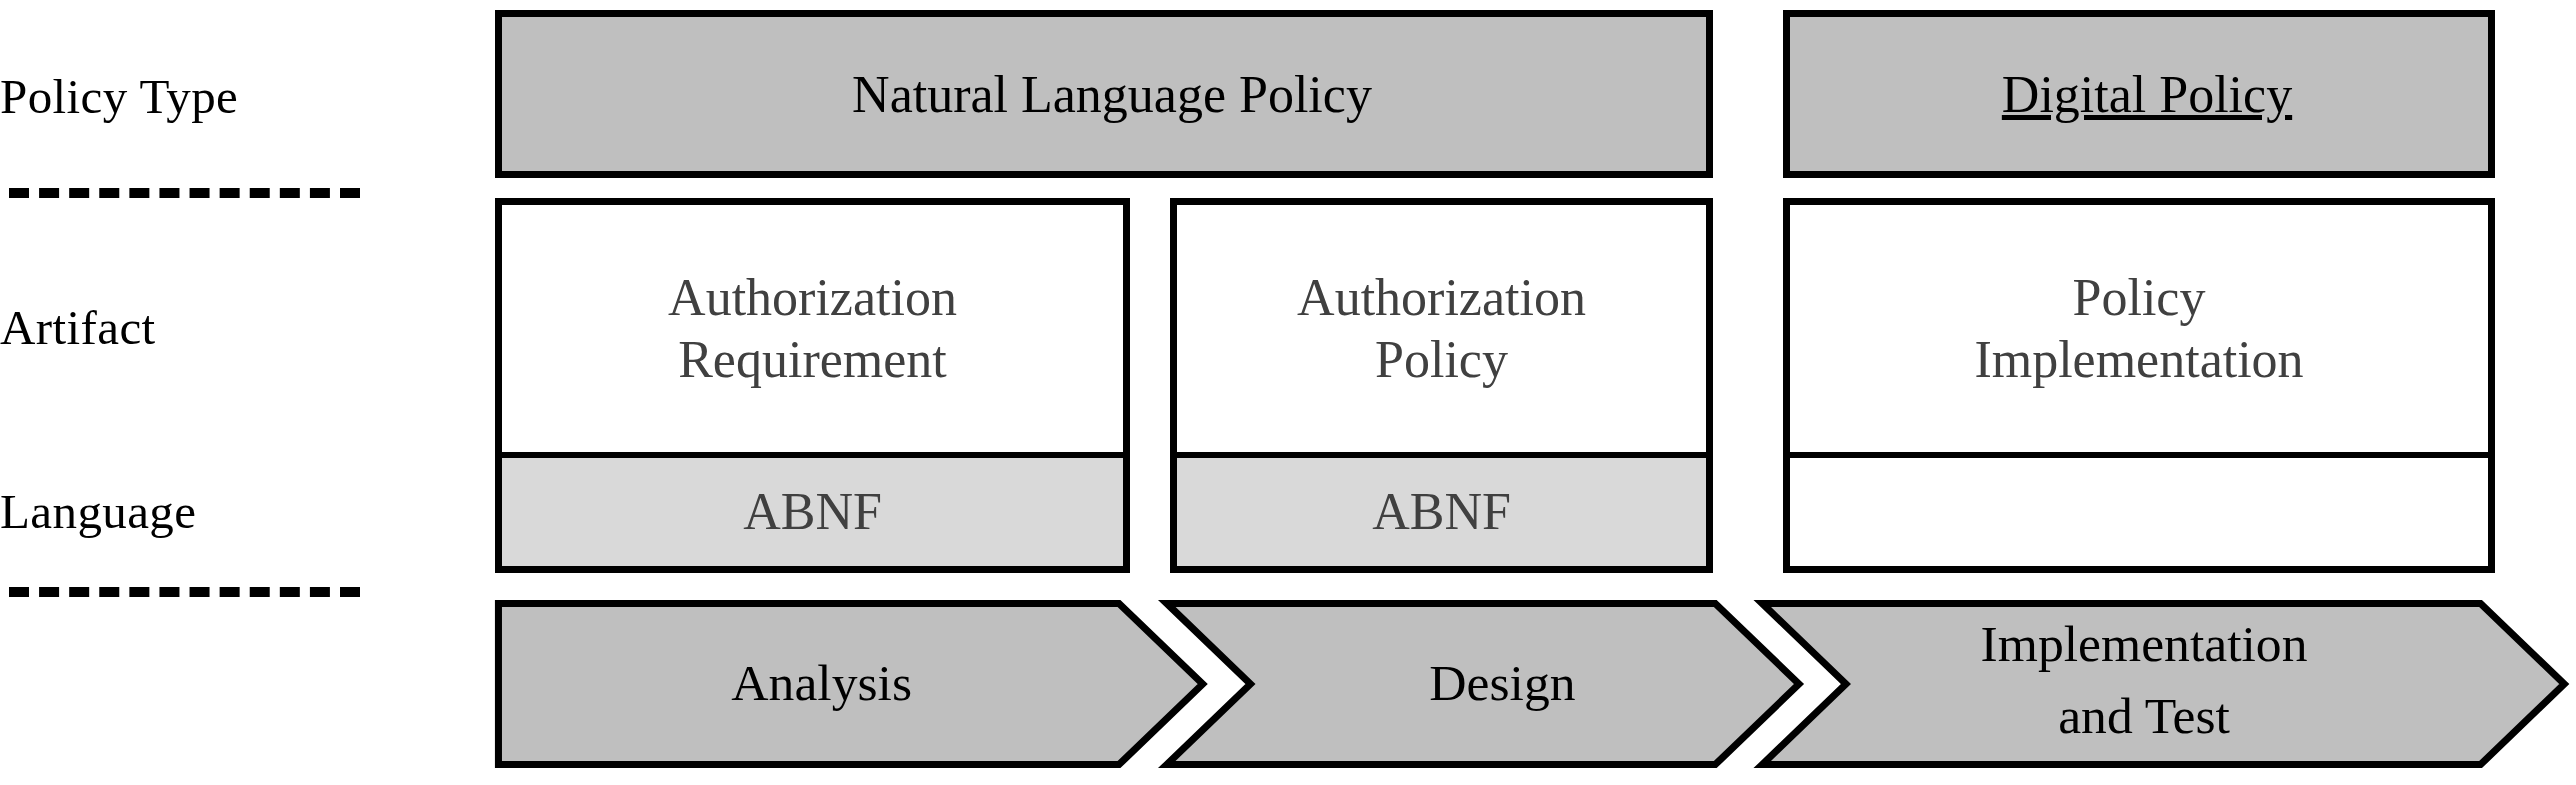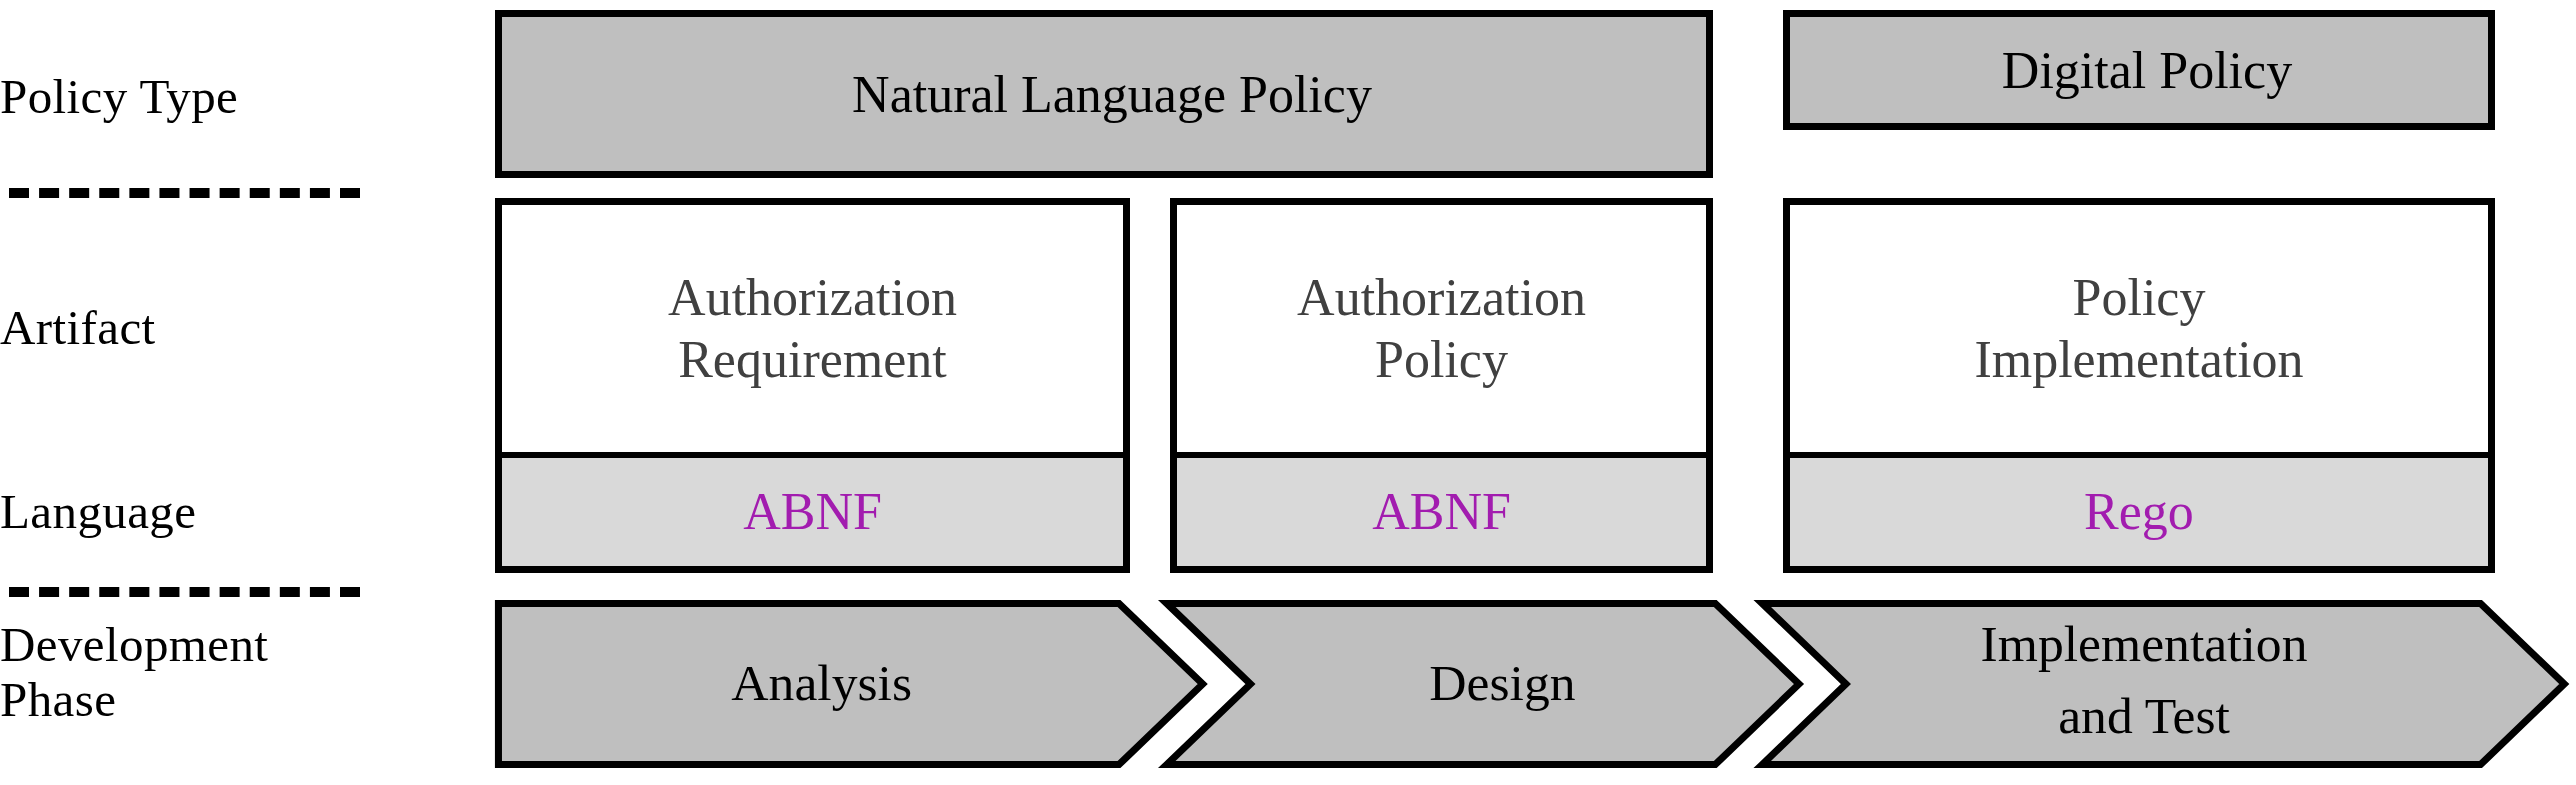--- a/index.html
+++ b/index.html
@@ -59,21 +59,21 @@
     white-space: pre-line;
     padding-left: 16px;
   }
   .box.gray-dark  { background: #bfbfbf; }
 
   
   #box-nl-policy {
     left: 495px; top: 10.2px; width: 1218px; height: 168px;
   }
   #box-digital-policy {
-    left: 1783px; top: 10.2px; width: 712px; height: 120px;
+    left: 1783px; top: 10.2px; width: 712px; height: 168px; text-decoration: underline;
   }
 
   
   .stack {
     position: absolute;
     box-sizing: border-box;
     border: 7px solid #000000;
     background: #ffffff;
     display: flex;
     flex-direction: column;
@@ -95,21 +95,21 @@
     white-space: pre-line;
     border-bottom: 6.3px solid #000000;
   }
   .language-cell {
     flex: 1 1 auto;
     background: #d9d9d9;
     display: flex;
     align-items: center;
     justify-content: center;
     text-align: center;
-    color: #a21caf;
+    color: #404040;
     font-size: 52px;
     line-height: 1.1;
     white-space: pre-line;
   }
 
   
   #arrow-row {
     position: absolute;
     left: 0;
     top: 597px;
@@ -135,22 +135,20 @@
 <body>
 
 <div id="canvas">
 
   <div class="row-label" id="label-policy-type">Policy Type</div>
 
   <div class="row-label" id="label-artifact">Artifact</div>
 
   <div class="row-label" id="label-language">Language</div>
 
-  <div class="row-label" id="label-dev-phase">Development
-Phase</div>
 
   <div class="dashed-sep" id="sep-top"></div>
   <div class="dashed-sep" id="sep-bottom"></div>
 
   <div class="box gray-dark" id="box-nl-policy">Natural Language Policy</div>
 
   <div class="box gray-dark" id="box-digital-policy">Digital Policy</div>
 
   <div class="stack" id="stack-col1">
     <div class="artifact-cell">Authorization
@@ -160,21 +158,20 @@
 
   <div class="stack" id="stack-col2">
     <div class="artifact-cell">Authorization
 Policy</div>
     <div class="language-cell">ABNF</div>
   </div>
 
   <div class="stack" id="stack-col3">
     <div class="artifact-cell">Policy
 Implementation</div>
-    <div class="language-cell">Rego</div>
   </div>
 
   <div id="arrow-row">
     <svg width="2576" height="174" viewBox="0 0 3292 222" xmlns="http://www.w3.org/2000/svg">
 
       <polygon class="chev-shape" points="637,8 1430,8 1537,111 1430,214 637,214"></polygon>
       <text class="chev-text" x="1050" y="116">Analysis</text>
 
       <polygon class="chev-shape" points="1491,8 2192,8 2299,111 2192,214 1491,214 1598,111"></polygon>
       <text class="chev-text" x="1920" y="116">Design</text>

